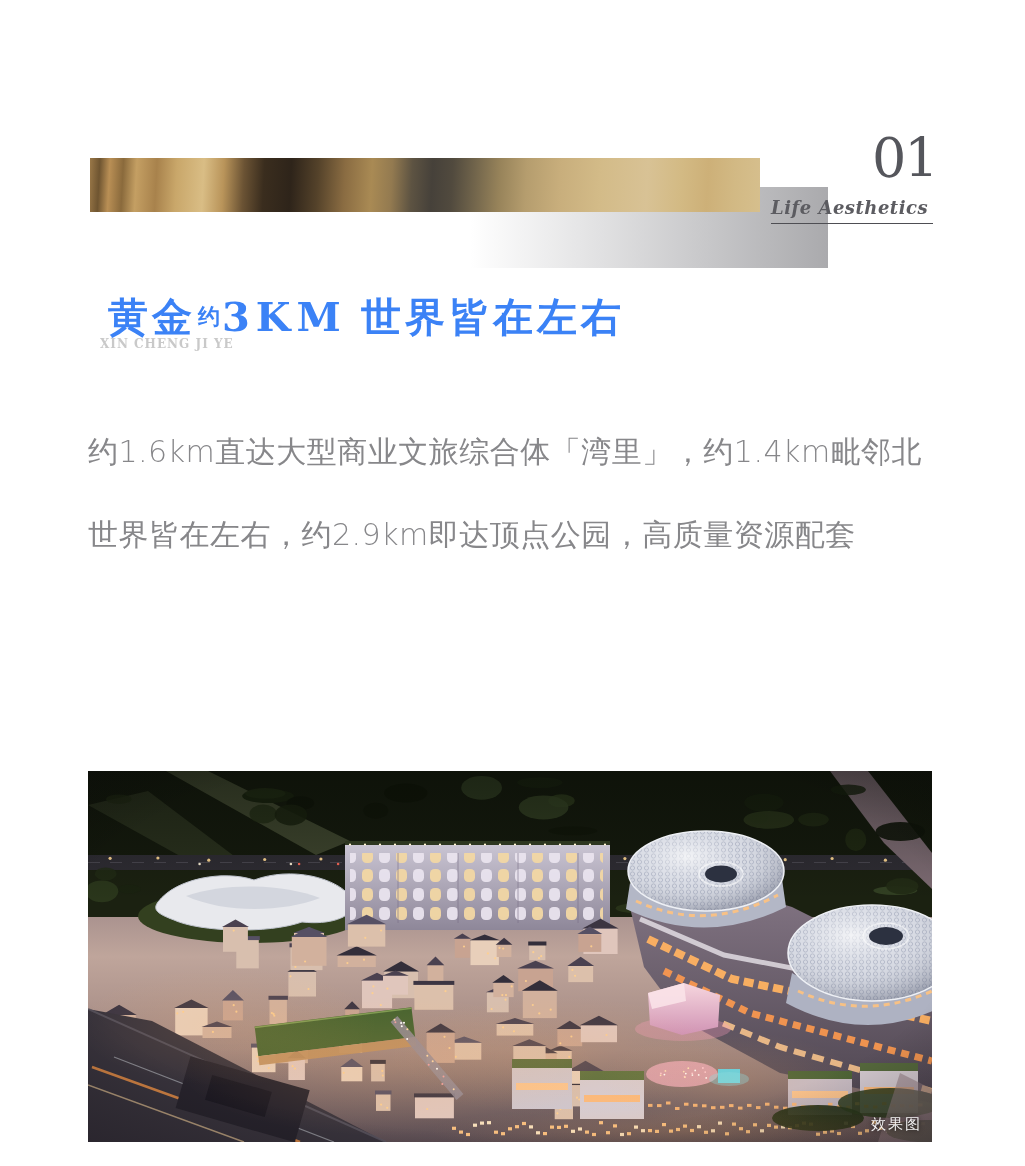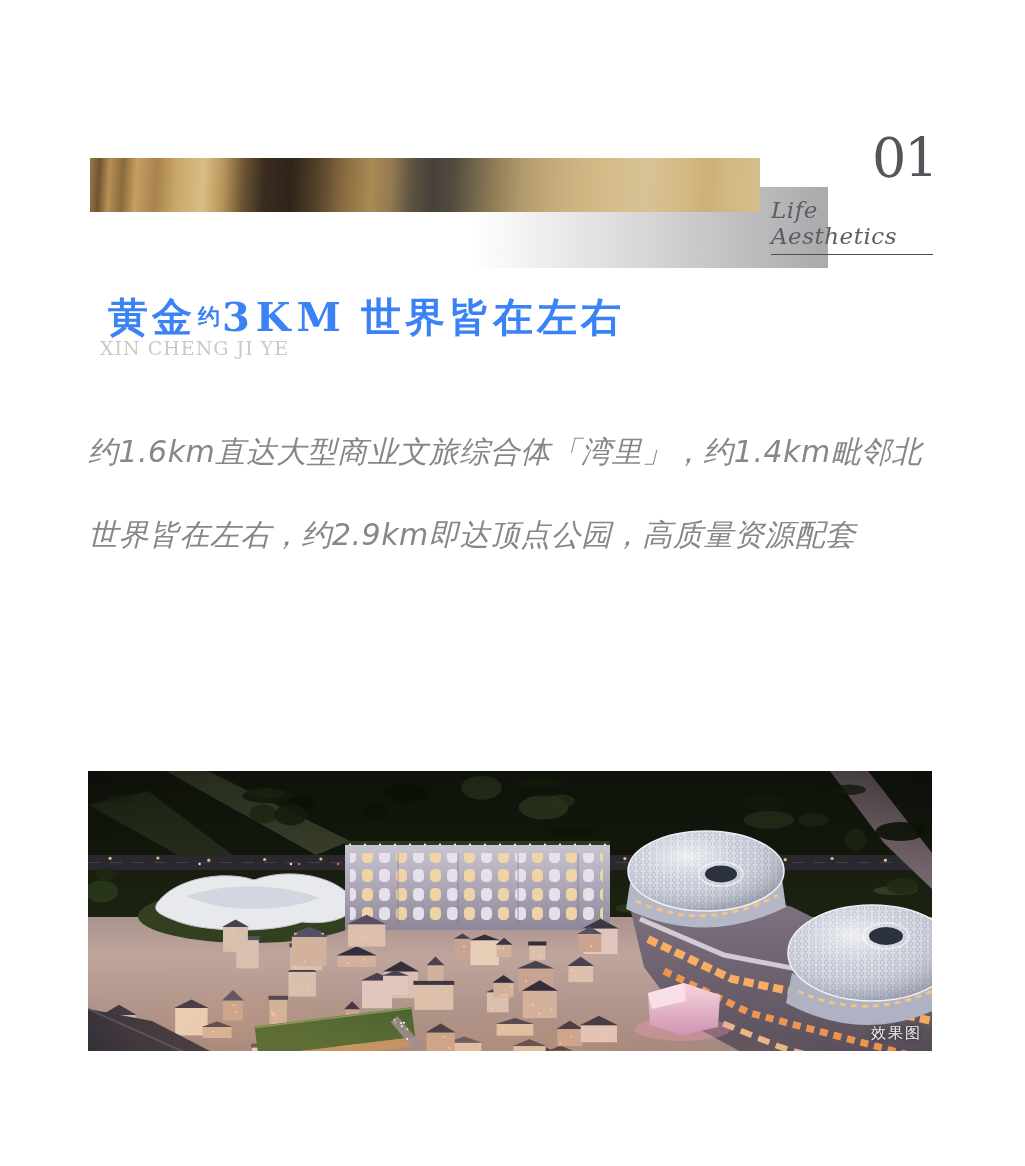--- a/index.html
+++ b/index.html
@@ -13,41 +13,41 @@
     background:linear-gradient(93deg,
       #9a7848 0%,#6f5531 1.5%,#b98f55 3%,#8a6a3c 5%,#c49f63 7%,#a8824c 10%,
       #c9a76a 13%,#d9bd85 17%,#b9945a 20%,#6b5334 23%,#3a2d1e 26%,#2e241a 30%,
       #54422a 34%,#8a6c42 38%,#a98a54 42%,#937a50 45%,#5d5342 48%,#46413a 51%,
       #514a3e 54%,#6e624a 57%,#97835a 61%,#b59d6e 65%,#c8ae7c 70%,#d3bb88 76%,
       #d8c295 83%,#d3ba84 88%,#cdb078 92%,#d2b984 96%,#d6bf8d 100%);}
   .sec-num{position:absolute;left:872px;top:127px;z-index:3;
     font-family:"DejaVu Serif","Liberation Serif",serif;font-size:54px;letter-spacing:-2px;color:#55565c;}
   .sec-label-wrap{position:absolute;left:771px;top:197px;width:162px;z-index:3;}
   .sec-label{font-family:"DejaVu Serif","Liberation Serif",serif;font-style:italic;
-    font-size:23px;color:#5c5c61;letter-spacing:0.5px;}
+    font-size:18px;color:#5c5c61;letter-spacing:0.5px;font-weight:bold;}
   .sec-underline{margin-top:5px;border-bottom:1.5px solid #4e4e53;width:162px;}
 
   
   .title{position:absolute;left:100px;top:282px;margin:8px;z-index:3;white-space:nowrap;
     font-family:"DejaVu Serif","Liberation Serif",serif;font-weight:700;font-size:40px;
     color:#3b82f6;letter-spacing:4px;}
   .title .small{font-size:22px;vertical-align:7px;letter-spacing:0;margin:0 2px;}
   .title .km{letter-spacing:6px;}
   .title .gap{display:inline-block;width:14px;}
   .subtitle{position:absolute;left:100px;top:337px;z-index:3;
-    font-family:"DejaVu Serif","Liberation Serif",serif;font-weight:400;
-    font-size:19px;color:#c9c9c9;letter-spacing:1px;}
+    font-family:"DejaVu Serif","Liberation Serif",serif;font-weight:700;
+    font-size:12px;color:#c9c9c9;letter-spacing:1px;}
 
   
   .body-text{position:absolute;left:88px;top:410px;width:880px;
     font-size:30px;font-weight:300;color:#87878a;}
-  .body-text .line{height:83px;line-height:83px;white-space:nowrap;letter-spacing:0.5px;font-style:italic;}
+  .body-text .line{height:83px;line-height:83px;white-space:nowrap;letter-spacing:0.5px;}
 
   
-  .photo{position:absolute;left:88px;top:771px;width:844px;height:280px;background:#c2410c;overflow:hidden;}
+  .photo{position:absolute;left:88px;top:771px;width:844px;height:371px;background:#c2410c;overflow:hidden;}
   .photo svg{display:block;}
   .caption{position:absolute;right:10px;bottom:8px;color:rgba(255,255,255,0.93);
     font-size:15px;letter-spacing:2px;text-shadow:0 0 5px rgba(0,0,0,0.7);}
 </style>
 </head>
 <body>
 
 <div class="page">
 
   <div class="deco-gray"></div>

